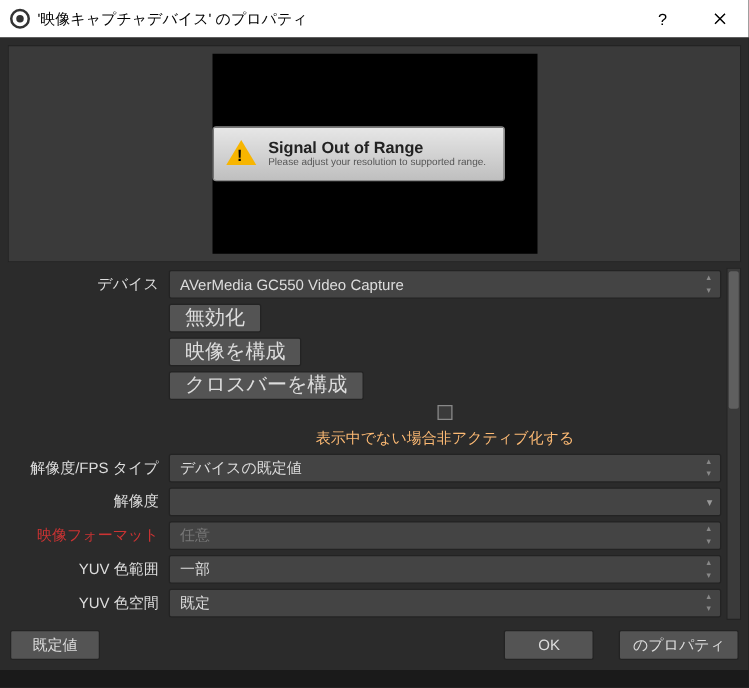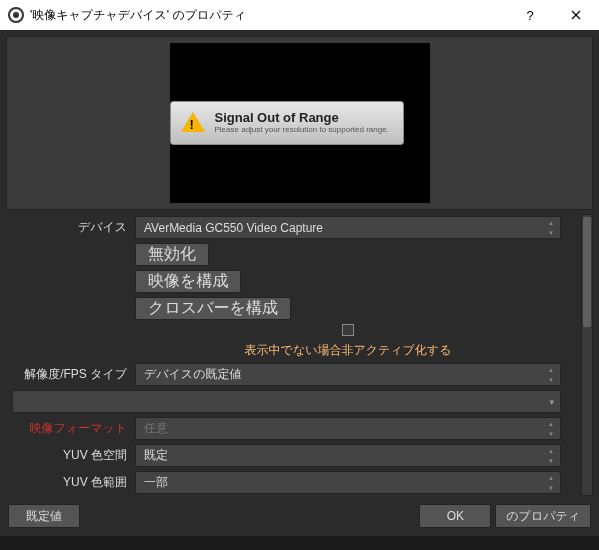--- a/index.html
+++ b/index.html
@@ -14,21 +14,21 @@
 .content { flex:1; display:flex; flex-direction:column; padding:6px; gap:4px; background:#2b2b2b; }
 
 .preview-wrap { background:#3a3a3a; border:1px solid #232323; padding:6px; display:flex; justify-content:center; }
 .preview { width:260px; height:160px; background:#000; display:flex; align-items:center; }
 .msgbox { background:linear-gradient(#e7e7e7,#bfbfbf); border:1px solid #8a8a8a; border-radius:3px; padding:8px 14px 10px 10px; display:flex; align-items:center; gap:10px; }
 .warn { width:0; height:0; border-left:12px solid transparent; border-right:12px solid transparent; border-bottom:20px solid #f7b500; position:relative; }
 .warn::after { content:"!"; position:absolute; left:-3px; top:5px; font-weight:bold; font-size:13px; color:#000; }
 .msgtxt .h { font-weight:bold; font-size:13px; color:#222; }
 .msgtxt .s { font-size:8px; color:#555; }
 
-.form-scroll { flex:1; display:flex; gap:18px; }
+.form-scroll { flex:1; display:flex; gap:2px; }
 .form { flex:1; display:flex; flex-direction:column; gap:4px; padding:2px 2px 2px 6px; }
 .scrollbar { width:12px; background:#3a3a3a; border:1px solid #232323; position:relative; }
 .thumb { position:absolute; top:2px; left:1px; right:1px; height:110px; background:#5f5f5f; border-radius:2px; }
 
 .row { display:flex; align-items:center; gap:8px; min-height:23px; }
 .lbl { width:115px; text-align:right; font-size:12px; color:#ddd; }
 .lbl.red { color:#c33; }
 .ctrl { flex:1; }
 
 .select { height:23px; background:#444; border:1px solid #232323; border-radius:2px; display:flex; align-items:center; padding:0 8px; font-size:12px; color:#ddd; position:relative; }
@@ -36,21 +36,21 @@
 .spin { position:absolute; right:2px; top:1px; bottom:1px; width:14px; display:flex; flex-direction:column; }
 .spin span { flex:1; display:flex; align-items:center; justify-content:center; font-size:7px; color:#888; line-height:1; }
 .chev { position:absolute; right:6px; font-size:9px; color:#999; }
 
 .btnrow { display:flex; gap:6px; }
 .pbtn { height:23px; background:#545454; border:1px solid #232323; border-radius:2px; padding:0 12px; font-size:16px; color:#ddd; display:flex; align-items:center; }
 
 .chk { display:flex; align-items:center; gap:6px; font-size:12px; color:#fdba74;flex-direction:column; }
 .chkbox { width:12px; height:12px; border:1px solid #888; background:#3a3a3a; }
 
-.footer { display:flex; gap:4px; padding:4px 2px 2px 2px; }
+.footer { display:flex; gap:20px; padding:4px 2px 2px 2px; }
 .footer .spacer { flex:1; }
 .fbtn { height:24px; min-width:72px; background:#545454; border:1px solid #232323; border-radius:2px; font-size:12px; color:#ddd; display:flex; align-items:center; justify-content:center; padding:0 10px; }
 </style>
 </head>
 <body>
 
 <div class="window">
 
   <div class="titlebar">
     <span class="icon"></span>
@@ -129,53 +129,54 @@
           <div class="ctrl select">
             <span>デバイスの既定値</span>
             <div class="spin">
                 <span>▴</span>
                 <span>▾</span>
               </div>
           </div>
         </div>
 
         <div class="row">
+          <div class="lbl">解像度</div>
           <div class="ctrl select disabled">
             <span></span>
             <span class="chev">▾</span>
           </div>
         </div>
 
 
         <div class="row">
           <div class="lbl red">映像フォーマット</div>
           <div class="ctrl select disabled">
             <span>任意</span>
             <div class="spin">
                 <span>▴</span>
                 <span>▾</span>
               </div>
           </div>
         </div>
 
         <div class="row">
+          <div class="lbl">YUV 色範囲</div>
+          <div class="ctrl select">
+            <span>一部</span>
+            <div class="spin">
+                <span>▴</span>
+                <span>▾</span>
+              </div>
+          </div>
+        </div>
+
+        <div class="row">
           <div class="lbl">YUV 色空間</div>
           <div class="ctrl select">
             <span>既定</span>
-            <div class="spin">
-                <span>▴</span>
-                <span>▾</span>
-              </div>
-          </div>
-        </div>
-
-        <div class="row">
-          <div class="lbl">YUV 色範囲</div>
-          <div class="ctrl select">
-            <span>一部</span>
             <div class="spin">
                 <span>▴</span>
                 <span>▾</span>
               </div>
           </div>
         </div>
 
       </div>
       <div class="scrollbar">
         <div class="thumb"></div>

